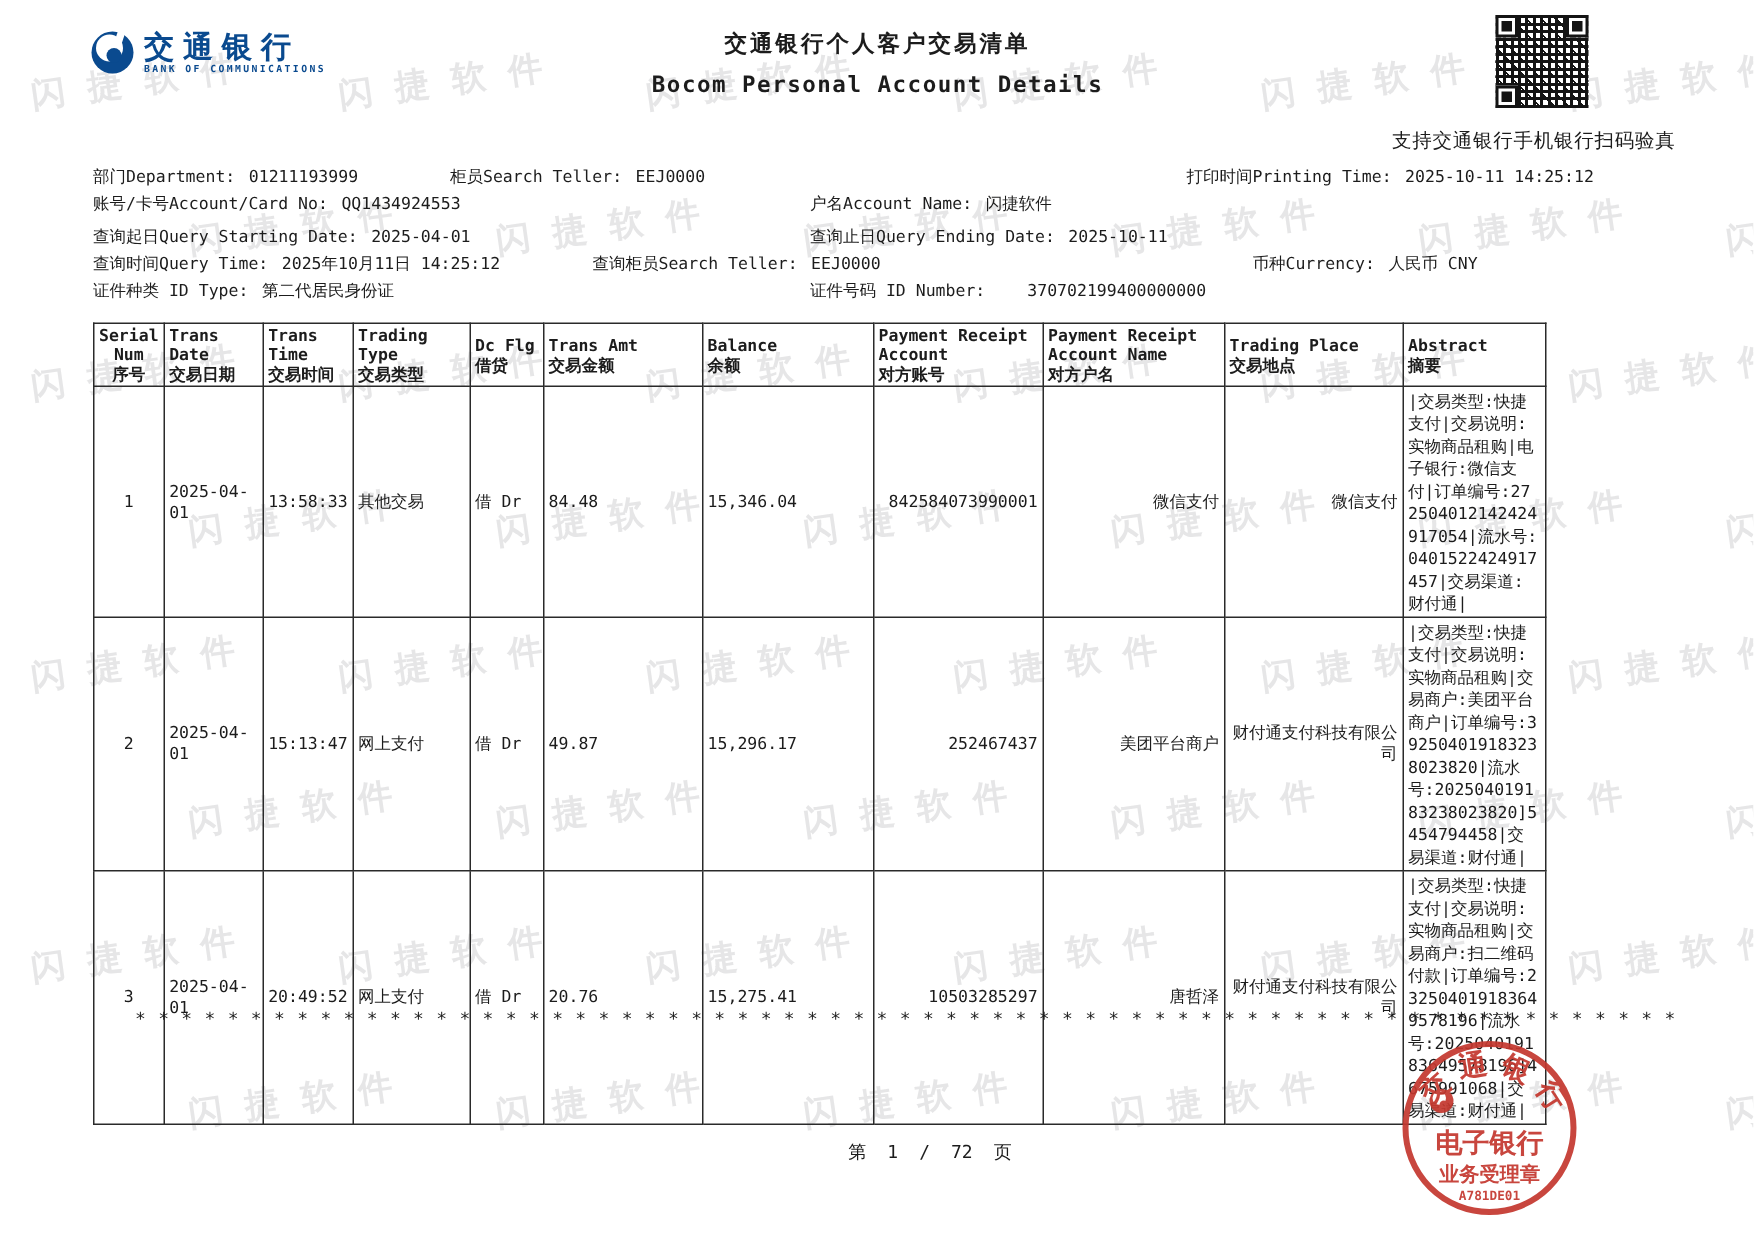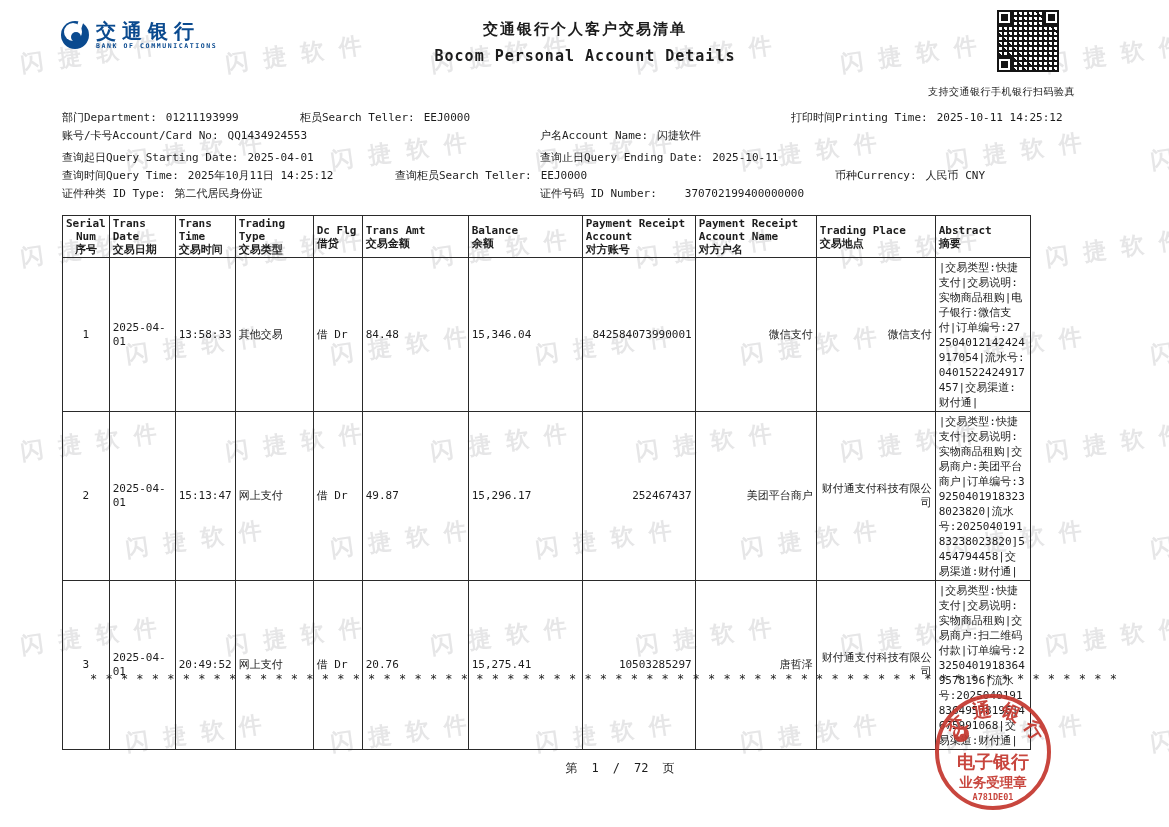--- a/index.html
+++ b/index.html
@@ -21,21 +21,21 @@
   .title-en{font-size:15px;font-weight:bold;letter-spacing:1px;margin-top:8px;}
   
   .qr{position:absolute;left:997px;top:10px;width:62px;height:62px;background:#fff;
       background-image:
         repeating-linear-gradient(0deg,#141414 0 2px,transparent 2px 5px),
         repeating-linear-gradient(90deg,#141414 0 2px,transparent 2px 5px),
         repeating-linear-gradient(45deg,#141414 0 1px,transparent 1px 7px);}
   .qr .f{position:absolute;width:15px;height:15px;border:2.5px solid #141414;background:#fff;box-sizing:border-box;}
   .qr .f::after{content:"";position:absolute;inset:2px;background:#141414;}
   .qr .f.tl{left:0;top:0}.qr .f.tr{right:0;top:0}.qr .f.bl{left:0;bottom:0}
-  .qr-caption{position:absolute;left:928px;top:85px;width:200px;font-size:10px;letter-spacing:0.5px;}
+  .qr-caption{position:absolute;left:928px;top:85px;width:200px;font-size:13px;letter-spacing:0.5px;}
   
   .info{position:absolute;left:62px;top:106px;width:1060px;height:96px;font-size:11px;}
   .info-item{position:absolute;white-space:nowrap;}
   .info-item .val{margin-left:9px;}
   
   table.tx{position:absolute;left:62px;top:215px;border-collapse:collapse;table-layout:fixed;
            font-size:11px;background:transparent;}
   table.tx th,table.tx td{border:1px solid #2a2a2a;padding:1px 3px;overflow:hidden;}
   table.tx th{font-weight:bold;text-align:left;vertical-align:middle;line-height:13px;}
   table.tx th.c,table.tx td.c{text-align:center;}

